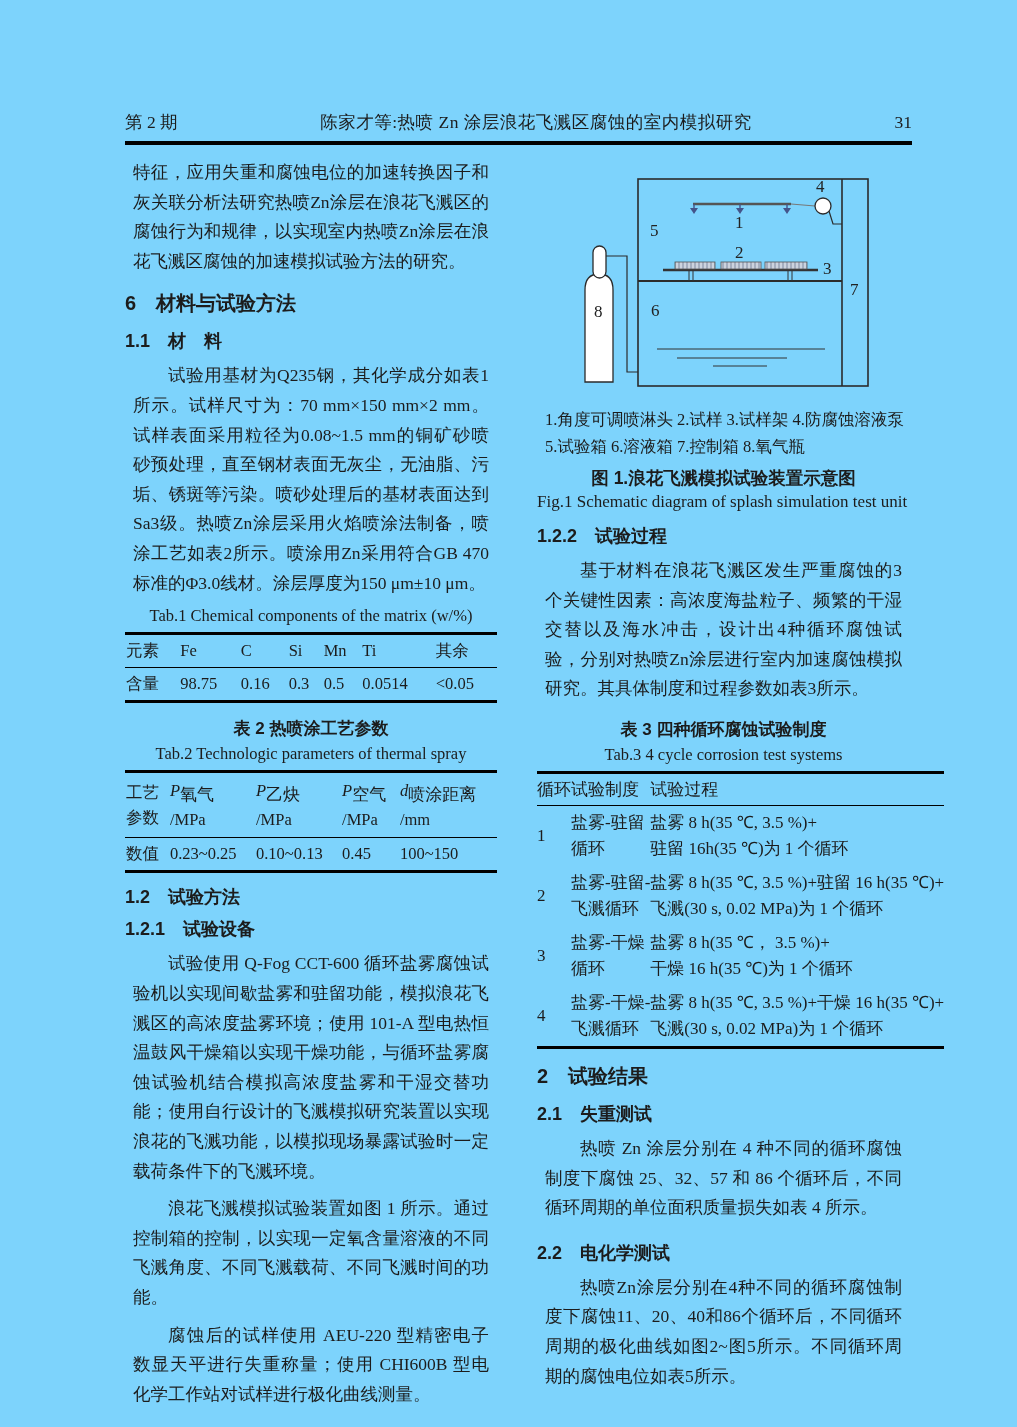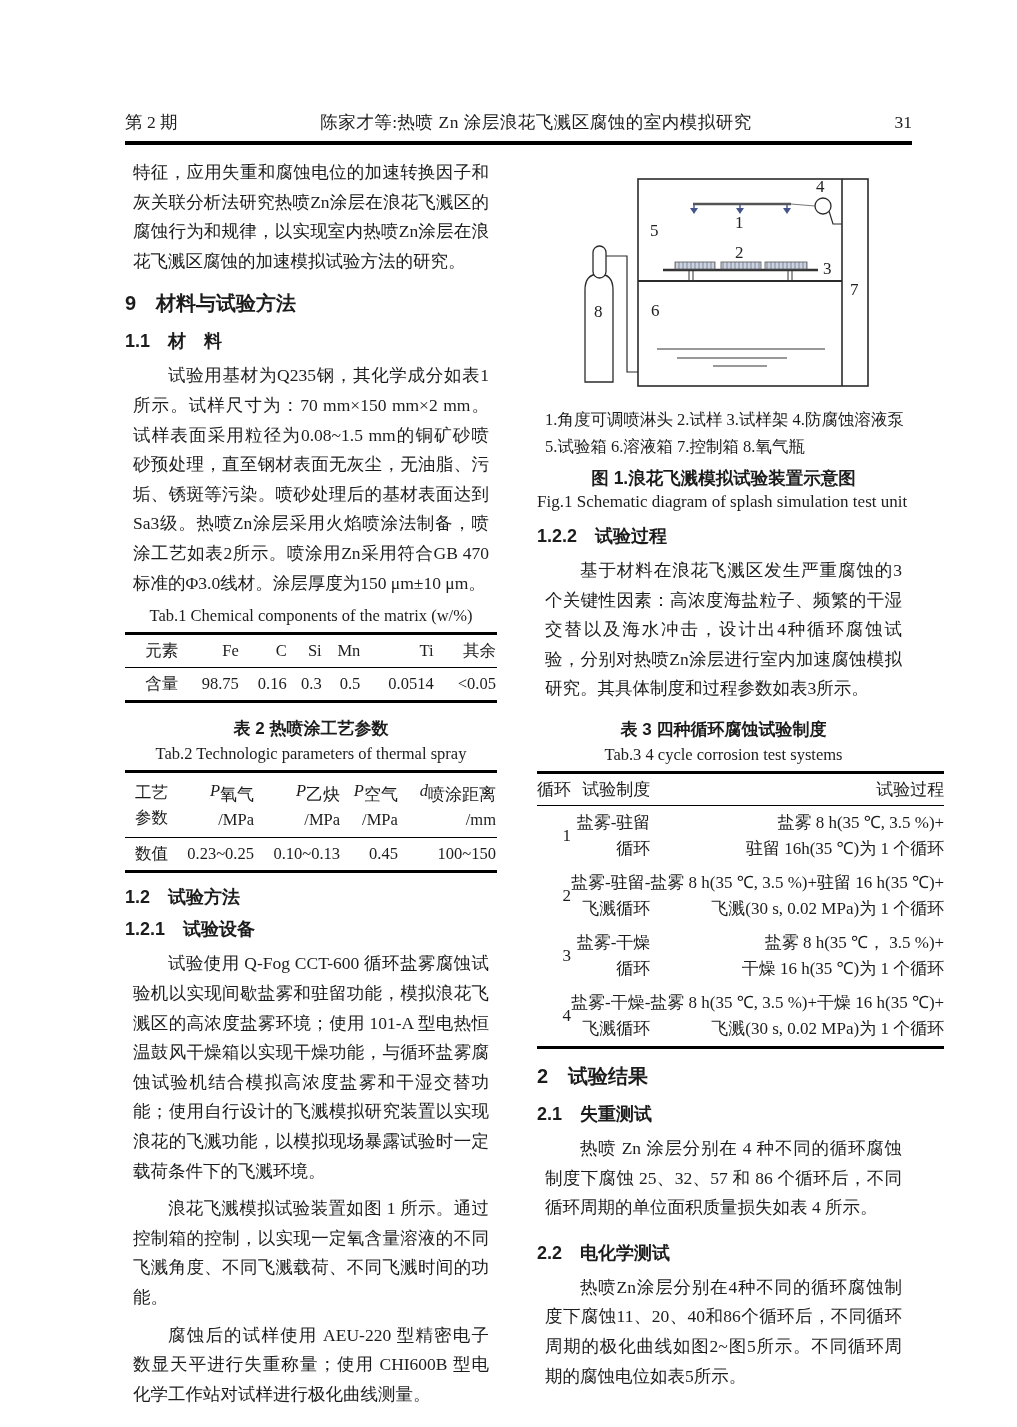--- a/index.html
+++ b/index.html
@@ -1,18 +1,18 @@
 <!DOCTYPE html>
 <html><head>
 <meta charset="utf-8">
 <style>
   html,body { margin:0; padding:0; background:#e8e8e8; }
   .page {
     position:relative; width:1017px; height:1427px; margin:0 auto;
-    background:#ffffff; color:#1c1c1c;
+    background:#7dd3fc; color:#1c1c1c;
     font-family:"Liberation Serif", serif;
     overflow:hidden;
   }
   
   .hdr {
     position:absolute; left:125px; right:105px; top:110px;
     display:flex; align-items:baseline;
     border-bottom:4px solid #000; padding-bottom:7px;
     font-size:17.5px;
   }
@@ -45,21 +45,21 @@
     font-family:"Liberation Sans", sans-serif; font-weight:bold;
     font-size:17px; text-align:center; margin:14px 0 4px 0;
   }
   .tcap-en { font-size:16.5px; text-align:center; margin:0 0 6px 0; }
   table.ptab {
     width:100%; border-collapse:collapse;
     border-top:3px solid #000; border-bottom:3px solid #000;
     font-size:16.5px; margin:0 0 6px 0;
   }
   table.ptab th, table.ptab td {
-    font-weight:normal; text-align:right; padding:5px 1px; white-space:nowrap;
+    font-weight:normal; text-align:left; padding:5px 1px; white-space:nowrap;
   }
   table.ptab tr.hrule th, table.ptab tr.hrule td { border-bottom:1.5px solid #000; }
   .sym { font-style:italic; }
   .sub { font-size:17px; vertical-align:sub; }
   .cell2l { line-height:25px; }
   table.t3 { font-size:17px; }
   table.t3 td, table.t3 th { padding:4px 0; }
   table.t3 .proc { line-height:26px; }
   table.t3 .sys  { line-height:26px; }
 
@@ -81,21 +81,21 @@
   <div class="hdr">
     <span class="issue">第 2 期</span>
     <span class="title">陈家才等:热喷 Zn 涂层浪花飞溅区腐蚀的室内模拟研究</span>
     <span class="pageno">31</span>
   </div>
 
   <div class="col col-left">
 
     <p class="p">特征，应用失重和腐蚀电位的加速转换因子和灰关联分析法研究热喷Zn涂层在浪花飞溅区的腐蚀行为和规律，以实现室内热喷Zn涂层在浪花飞溅区腐蚀的加速模拟试验方法的研究。</p>
 
-    <div class="h-sec">9　材料与试验方法</div>
+    <div class="h-sec">6　材料与试验方法</div>
     <div class="h-sub">1.1　材　料</div>
 
     <p class="p indent">试验用基材为Q235钢，其化学成分如表1所示。试样尺寸为：70 mm×150 mm×2 mm。试样表面采用粒径为0.08~1.5 mm的铜矿砂喷砂预处理，直至钢材表面无灰尘，无油脂、污垢、锈斑等污染。喷砂处理后的基材表面达到Sa3级。热喷Zn涂层采用火焰喷涂法制备，喷涂工艺如表2所示。喷涂用Zn采用符合GB 470标准的Φ3.0线材。涂层厚度为150 μm±10 μm。</p>
 
     <div class="tcap-en">Tab.1 Chemical components of the matrix (w/%)</div>
     <table class="ptab">
       <tbody>
         <tr class="hrule">
           <th>元素</th>
           <th>Fe</th>

